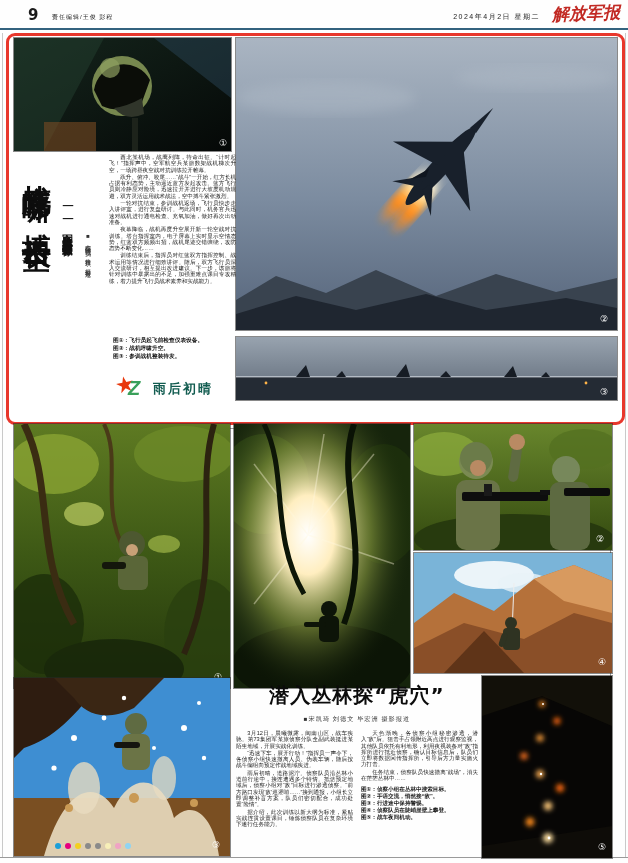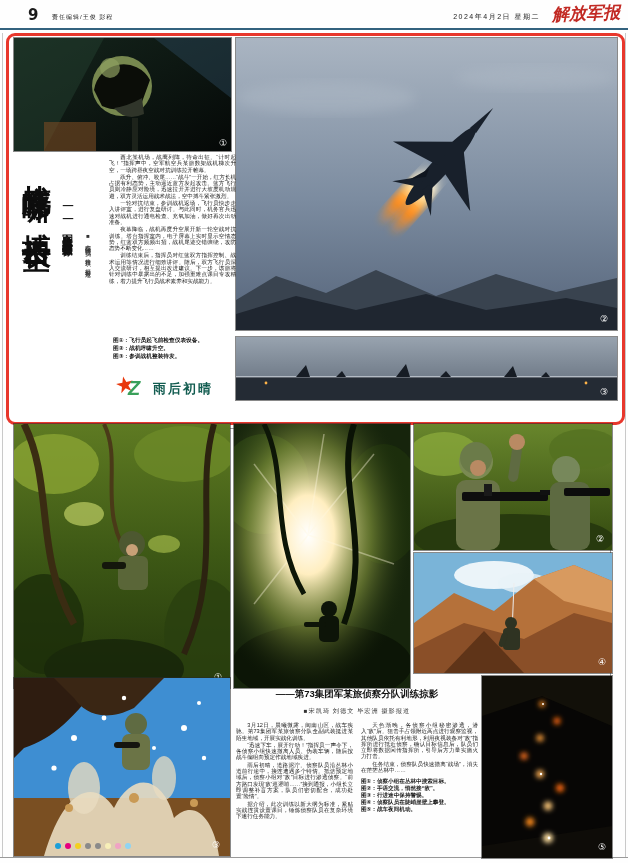--- a/index.html
+++ b/index.html
@@ -377,21 +377,21 @@
       <g fill="#fff">
           <circle cx="61" cy="28" r="1"></circle>
           <circle cx="59" cy="98" r="1.2"></circle>
           <circle cx="67" cy="162" r="1.4"></circle>
         </g>
       <text x="116" y="174" font-size="9" fill="#fff">⑤</text>
     </svg>
   </figure>
 
   <article class="art2">
-    <div class="st">——第73集团军某旅侦察分队训练掠影</div>
+    <div class="t">潜入丛林探“虎穴”</div>
     <div class="by">■宋凯琦 刘德文 毕宏洲 摄影报道</div>
     <div class="cols">
       <div class="col">
         <p>3月12日，晨曦微露，闽南山区，战车疾驰。第73集团军某旅侦察分队全副武装挺进某陌生地域，开展实战化训练。</p>
         <p>“迅速下车，展开行动！”指挥员一声令下，各侦察小组快速撤离人员、伪装车辆，随后按战斗编组向预定作战地域疾进。</p>
         <p>雨后初晴，道路泥泞。侦察队员沿丛林小道前行途中，接连遭遇多个特情。抵达预定地域后，侦察小组对“敌”目标进行渗透侦察。“前方路口发现‘敌’巡逻哨……”接到通报，小组长立即调整补盲方案，队员们密切配合，成功处置“险情”。</p>
         <p>据介绍，此次训练以新大纲为标准，紧贴实战连贯设置课目，锤炼侦察队员在复杂环境下遂行任务能力。</p>
       </div>
       <div class="col">
         <p>天色渐晚，各侦察小组秘密渗透，潜入“敌”后。狙击手占领附近高点进行观察监视，其他队员依托有利地形，利用夜视装备对“敌”指挥所进行抵近侦察，确认目标信息后，队员们立即将数据回传指挥所，引导后方力量实施火力打击。</p>

